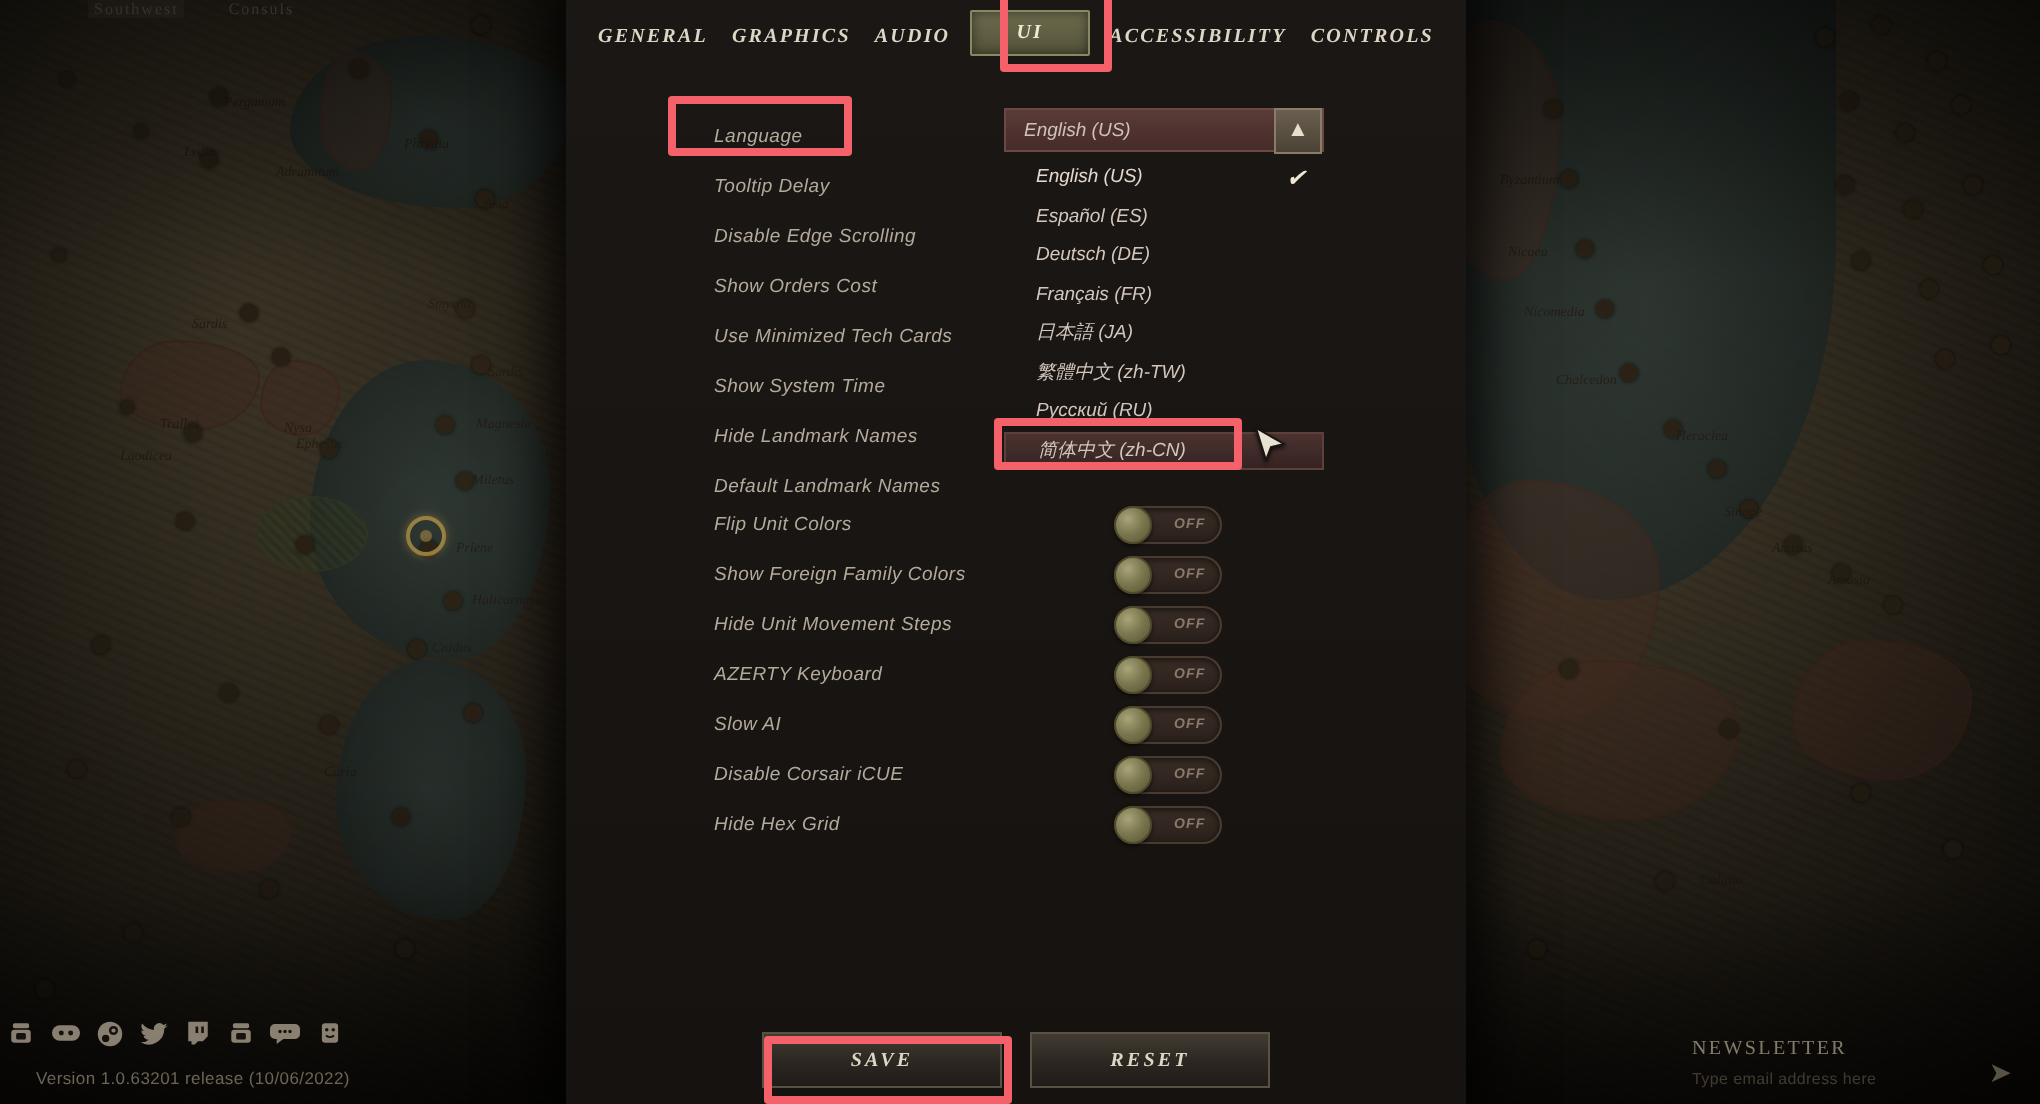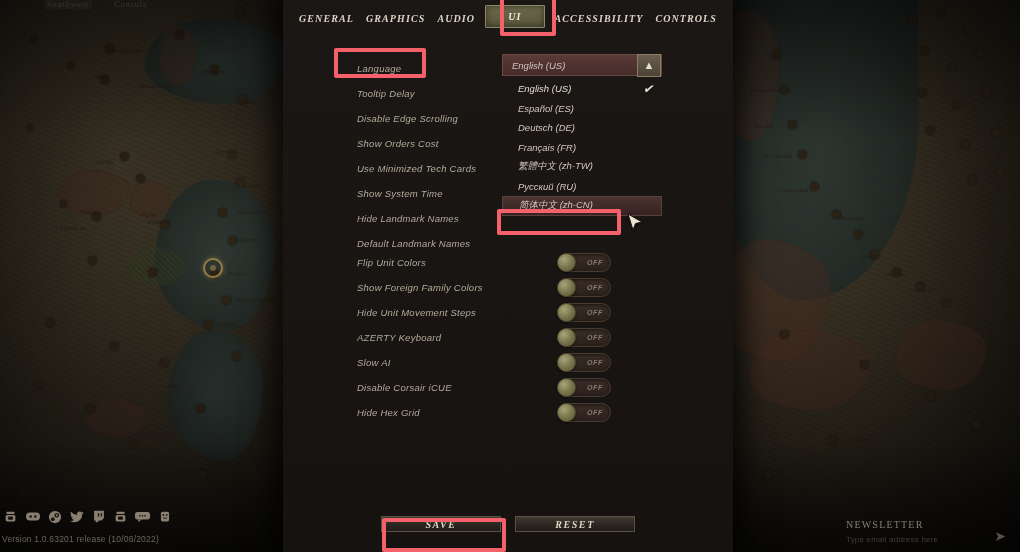--- a/index.html
+++ b/index.html
@@ -248,21 +248,21 @@
   }
 
   
   .btnbar {
     position: absolute;
     left: 0; right: 0; bottom: 6px;
     height: 30px;
     display: flex; justify-content: center; gap: 14px;
   }
   .btn {
-    width: 120px; height: 16px;
+    width: 120px; height: 28px;
     background: linear-gradient(to bottom, #413b32 0%, #2b2620 55%, #211c18 100%);
     border: 1px solid #5a5145;
     display: flex; align-items: center; justify-content: center;
     font-family: "Liberation Serif", serif;
     font-size: 10px; font-weight: bold; letter-spacing: 1.6px;
     color: #ded6c4;
     text-transform: uppercase;
     cursor: pointer;
   }
 
@@ -272,21 +272,21 @@
     display: flex; gap: 7px; align-items: center;
   }
   .soc-ico {
     width: 15px; height: 15px;
     display: flex; align-items: center; justify-content: center;
     color: #b9ad99;
     opacity: 0.72;
     cursor: pointer;
   }
   .version {
-    position: absolute; left: 2px; bottom: 8px;
+    position: absolute; left: 18px; bottom: 8px;
     font-size: 8.5px;
     color: rgba(190,176,152,0.55);
     letter-spacing: 0.2px;
     white-space: nowrap;
   }
   .newsletter {
     position: absolute; right: 14px; bottom: 8px;
     width: 160px;
   }
   .nl-title {
@@ -602,20 +602,23 @@
         <div class="dd-item">
           <span>Español (ES)</span>
         </div>
         <div class="dd-item">
           <span>Deutsch (DE)</span>
         </div>
         <div class="dd-item">
           <span>Français (FR)</span>
         </div>
         <div class="dd-item">
+          <span>日本語 (JA)</span>
+        </div>
+        <div class="dd-item">
           <span>繁體中文 (zh-TW)</span>
         </div>
         <div class="dd-item">
           <span>Русский (RU)</span>
         </div>
         <div class="dd-item hl">
           <span>简体中文 (zh-CN)</span>
         </div>
       </div>
     </div>

